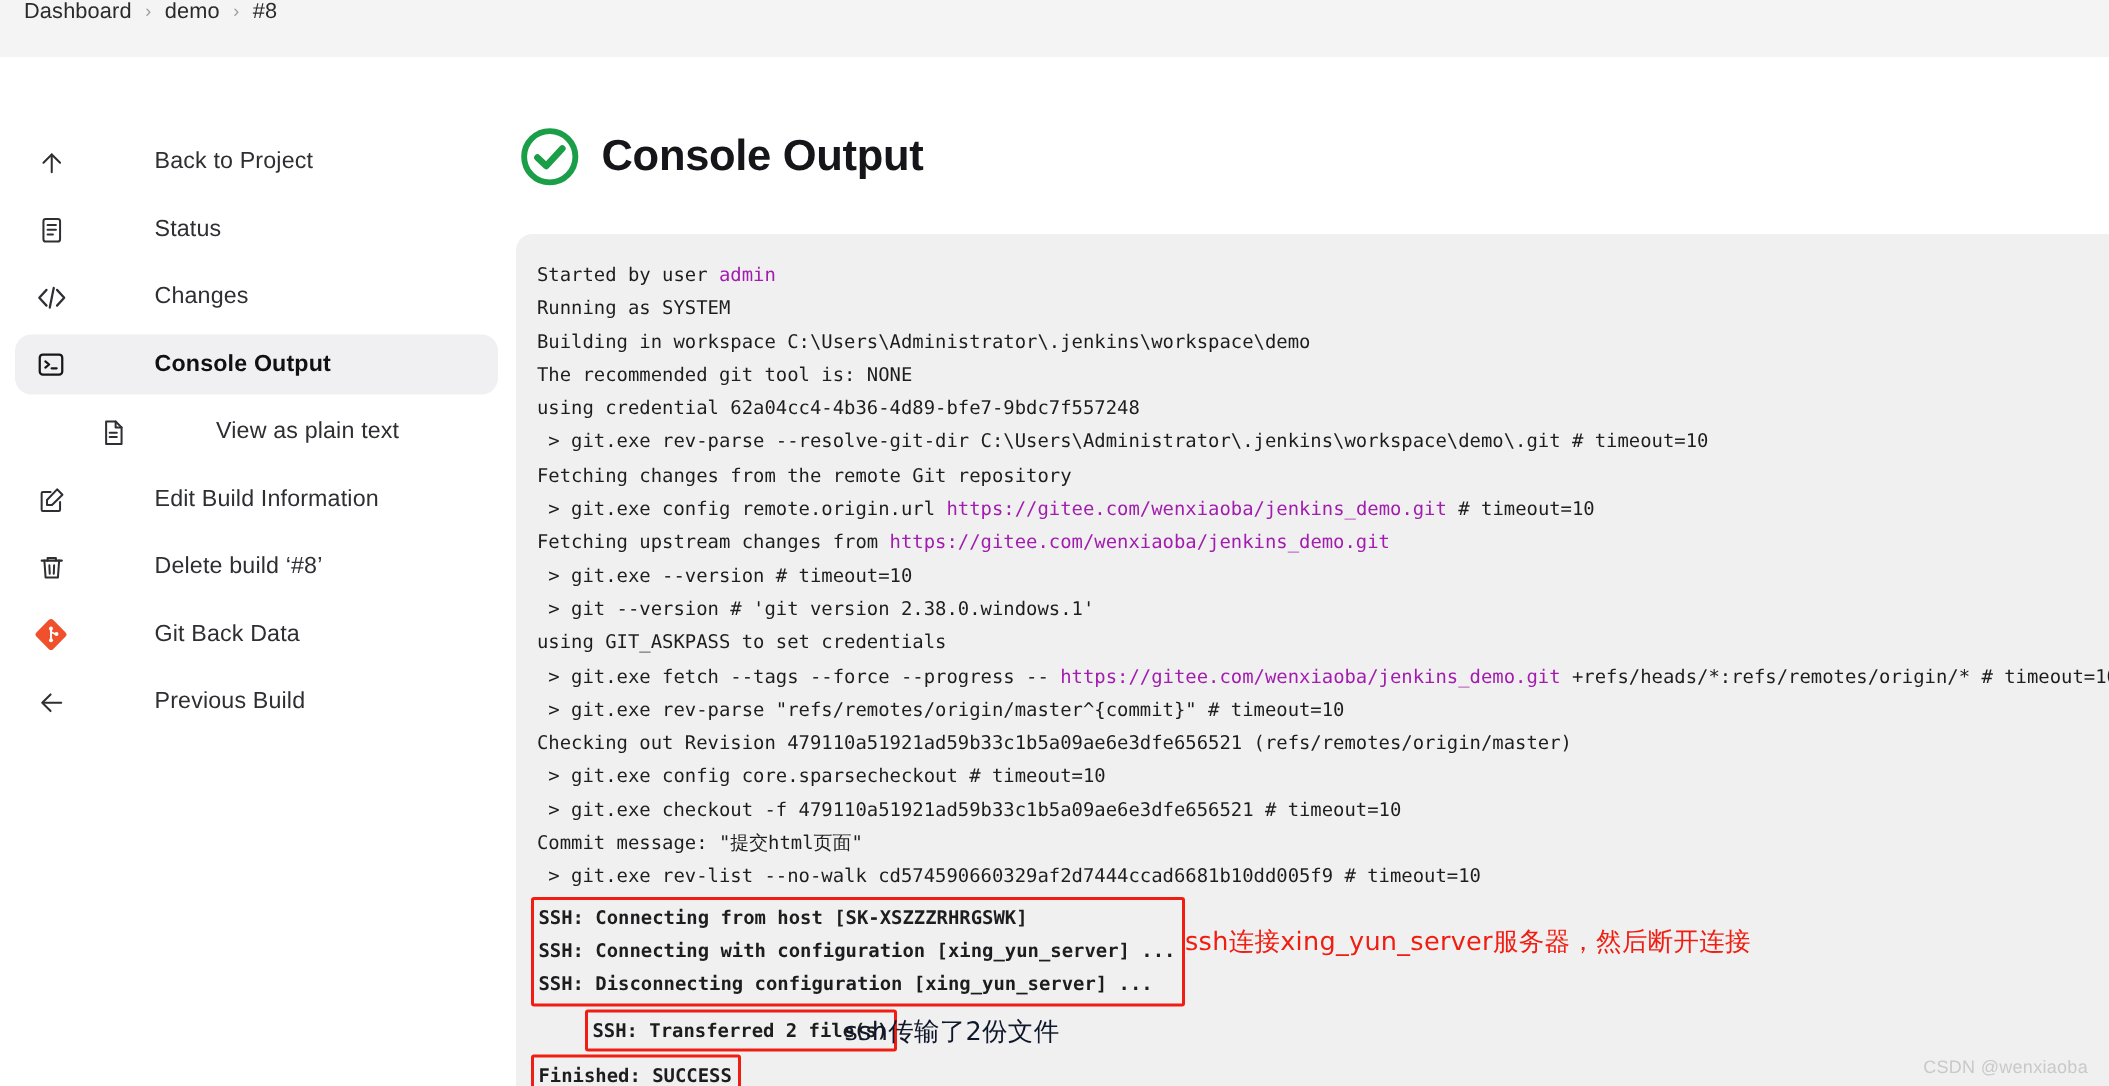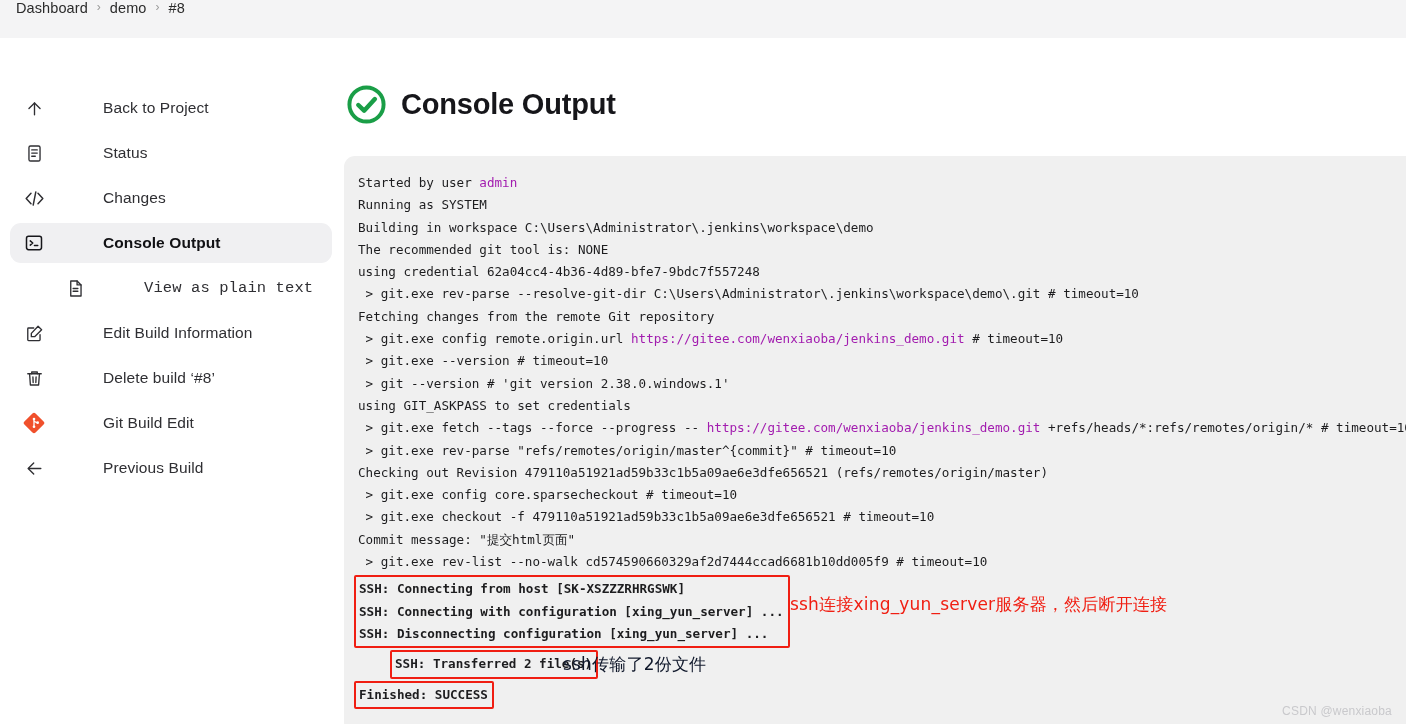--- a/index.html
+++ b/index.html
@@ -58,21 +58,21 @@
     height: 40px;
     margin: 0 12px 0 10px;
     padding-left: 13px;
     border-radius: 11px;
     cursor: pointer;
     box-sizing: border-box;
     gap: 43px;
   }
   .side-item + .side-item { margin-top: 5px; }
   .side-item.active { background: #f0f0f2; }
-  .side-item.sub { padding-left: 54px; font-family: Liberation Mono, monospace; }
+  .side-item.sub { padding-left: 54px; }
   .side-ico {
     width: 22px;
     height: 22px;
     flex: 0 0 22px;
     display: flex;
     align-items: center;
     justify-content: center;
     margin-right: 15px;
   }
   .side-label {
@@ -260,21 +260,21 @@
             </g>
             <g fill="#ffffff" transform="translate(0,0)">
               <circle cx="12" cy="7.6" r="1.45"></circle>
               <circle cx="12" cy="16.1" r="1.45"></circle>
               <circle cx="16.0" cy="11.6" r="1.45"></circle>
               <rect x="11.3" y="8.3" width="1.4" height="7.2" rx="0.6"></rect>
               <path d="M12.4 10.4 L15.1 11.6" stroke="#ffffff" stroke-width="1.3" fill="none" stroke-linecap="round"></path>
             </g>
           </svg>
       </span>
-      <span class="side-label">Git Build Edit</span>
+      <span class="side-label">Git Back Data</span>
     </div>
 
     <div class="side-item">
       <span class="side-ico">
         <svg width="19" height="19" viewBox="0 0 24 24" fill="none" stroke="#2f2f33" stroke-width="1.7" stroke-linecap="round" stroke-linejoin="round">
             <line x1="20" y1="12" x2="4.5" y2="12"></line>
             <polyline points="11,5 4,12 11,19"></polyline>
           </svg>
       </span>
       <span class="side-label">Previous Build</span>
@@ -296,20 +296,21 @@
     <div class="console">
       <div id="console-lines">
           <div class="cline">Started by user <span class="lnk">admin</span></div>
           <div class="cline">Running as SYSTEM</div>
           <div class="cline">Building in workspace C:\Users\Administrator\.jenkins\workspace\demo</div>
           <div class="cline">The recommended git tool is: NONE</div>
           <div class="cline">using credential 62a04cc4-4b36-4d89-bfe7-9bdc7f557248</div>
           <div class="cline"> &gt; git.exe rev-parse --resolve-git-dir C:\Users\Administrator\.jenkins\workspace\demo\.git # timeout=10</div>
           <div class="cline">Fetching changes from the remote Git repository</div>
           <div class="cline"> &gt; git.exe config remote.origin.url <span class="lnk">https://gitee.com/wenxiaoba/jenkins_demo.git</span> # timeout=10</div>
+          <div class="cline">Fetching upstream changes from <span class="lnk">https://gitee.com/wenxiaoba/jenkins_demo.git</span></div>
           <div class="cline"> &gt; git.exe --version # timeout=10</div>
           <div class="cline"> &gt; git --version # 'git version 2.38.0.windows.1'</div>
           <div class="cline">using GIT_ASKPASS to set credentials</div>
           <div class="cline"> &gt; git.exe fetch --tags --force --progress -- <span class="lnk">https://gitee.com/wenxiaoba/jenkins_demo.git</span> +refs/heads/*:refs/remotes/origin/* # timeout=10</div>
           <div class="cline"> &gt; git.exe rev-parse "refs/remotes/origin/master^{commit}" # timeout=10</div>
           <div class="cline">Checking out Revision 479110a51921ad59b33c1b5a09ae6e3dfe656521 (refs/remotes/origin/master)</div>
           <div class="cline"> &gt; git.exe config core.sparsecheckout # timeout=10</div>
           <div class="cline"> &gt; git.exe checkout -f 479110a51921ad59b33c1b5a09ae6e3dfe656521 # timeout=10</div>
           <div class="cline">Commit message: "提交html页面"</div>
           <div class="cline"> &gt; git.exe rev-list --no-walk cd574590660329af2d7444ccad6681b10dd005f9 # timeout=10</div>

